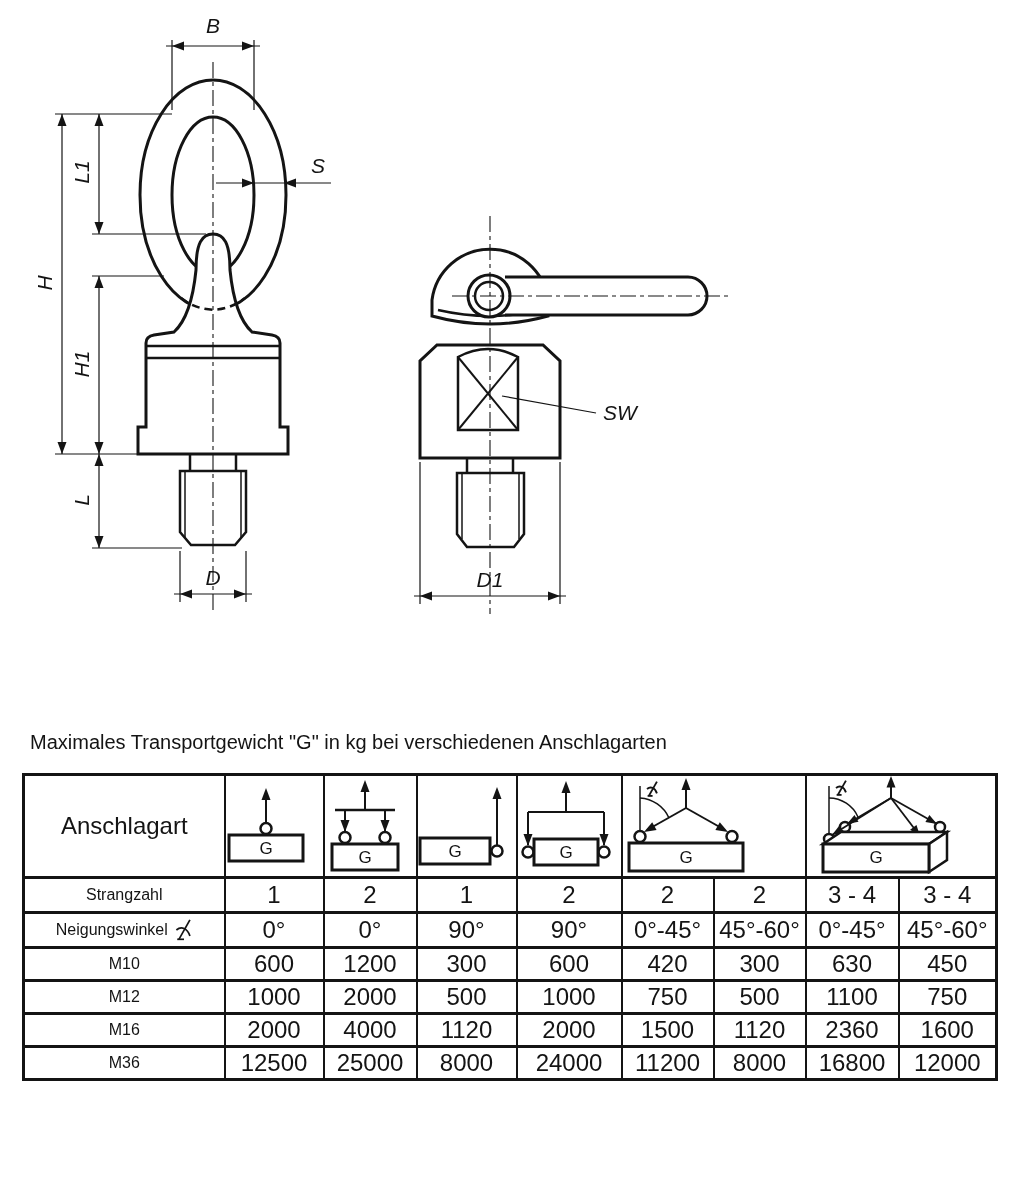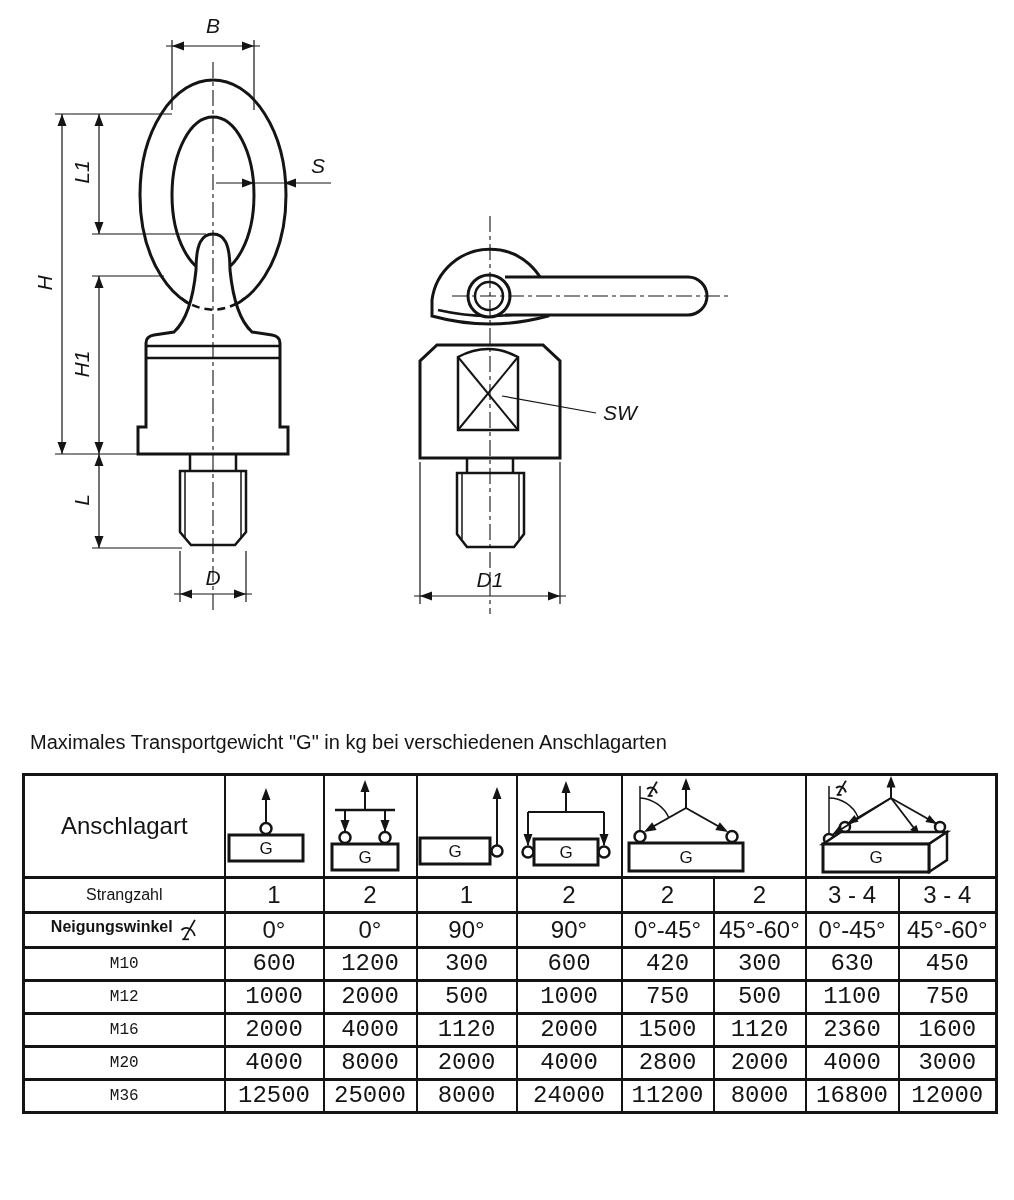--- a/index.html
+++ b/index.html
@@ -26,23 +26,23 @@
     text-align:center;vertical-align:middle;padding:0;
     font-size:24px;color:#141414;line-height:1;
     overflow:hidden;white-space:nowrap;
   }
   tr.hdr{height:83px;}
   tr.hdr td{vertical-align:bottom;padding-bottom:10px;}
   tr.hdr td.anschlag{vertical-align:middle;padding-bottom:0;font-size:20px;}
   tr.mid{height:35px;}
   tr.mid td{font-size:23px;}
   tr.mid td.lbl{font-size:20px;}
-  tr.datarow{height:33px;font-family:Liberation Mono, monospace;}
+  tr.datarow{height:33px;}
   #loadtable td.lbl{font-size:16px;}
-  .nwrap{display:inline-flex;justify-content:center;gap:7px;font-weight:bold;}
+  .nwrap{display:inline-flex;align-items:center;justify-content:center;gap:7px;}
   .iconG{font-family:"Liberation Sans",sans-serif;font-size:17px;fill:#141414;}
 </style>
 </head>
 <body>
 
 <svg id="drawing" width="1014" height="700" viewBox="0 0 1014 700">
 
   <g>
 
     <ellipse class="fillw" cx="213" cy="195" rx="73" ry="115" stroke-width="3"></ellipse>
@@ -356,31 +356,20 @@
         <td>2000</td>
         <td>4000</td>
         <td>1120</td>
         <td>2000</td>
         <td>1500</td>
         <td>1120</td>
         <td>2360</td>
         <td>1600</td>
       </tr>
       <tr class="datarow">
-        <td class="lbl">M20</td>
-        <td>4000</td>
-        <td>8000</td>
-        <td>2000</td>
-        <td>4000</td>
-        <td>2800</td>
-        <td>2000</td>
-        <td>4000</td>
-        <td>3000</td>
-      </tr>
-      <tr class="datarow">
         <td class="lbl">M36</td>
         <td>12500</td>
         <td>25000</td>
         <td>8000</td>
         <td>24000</td>
         <td>11200</td>
         <td>8000</td>
         <td>16800</td>
         <td>12000</td>
       </tr>

